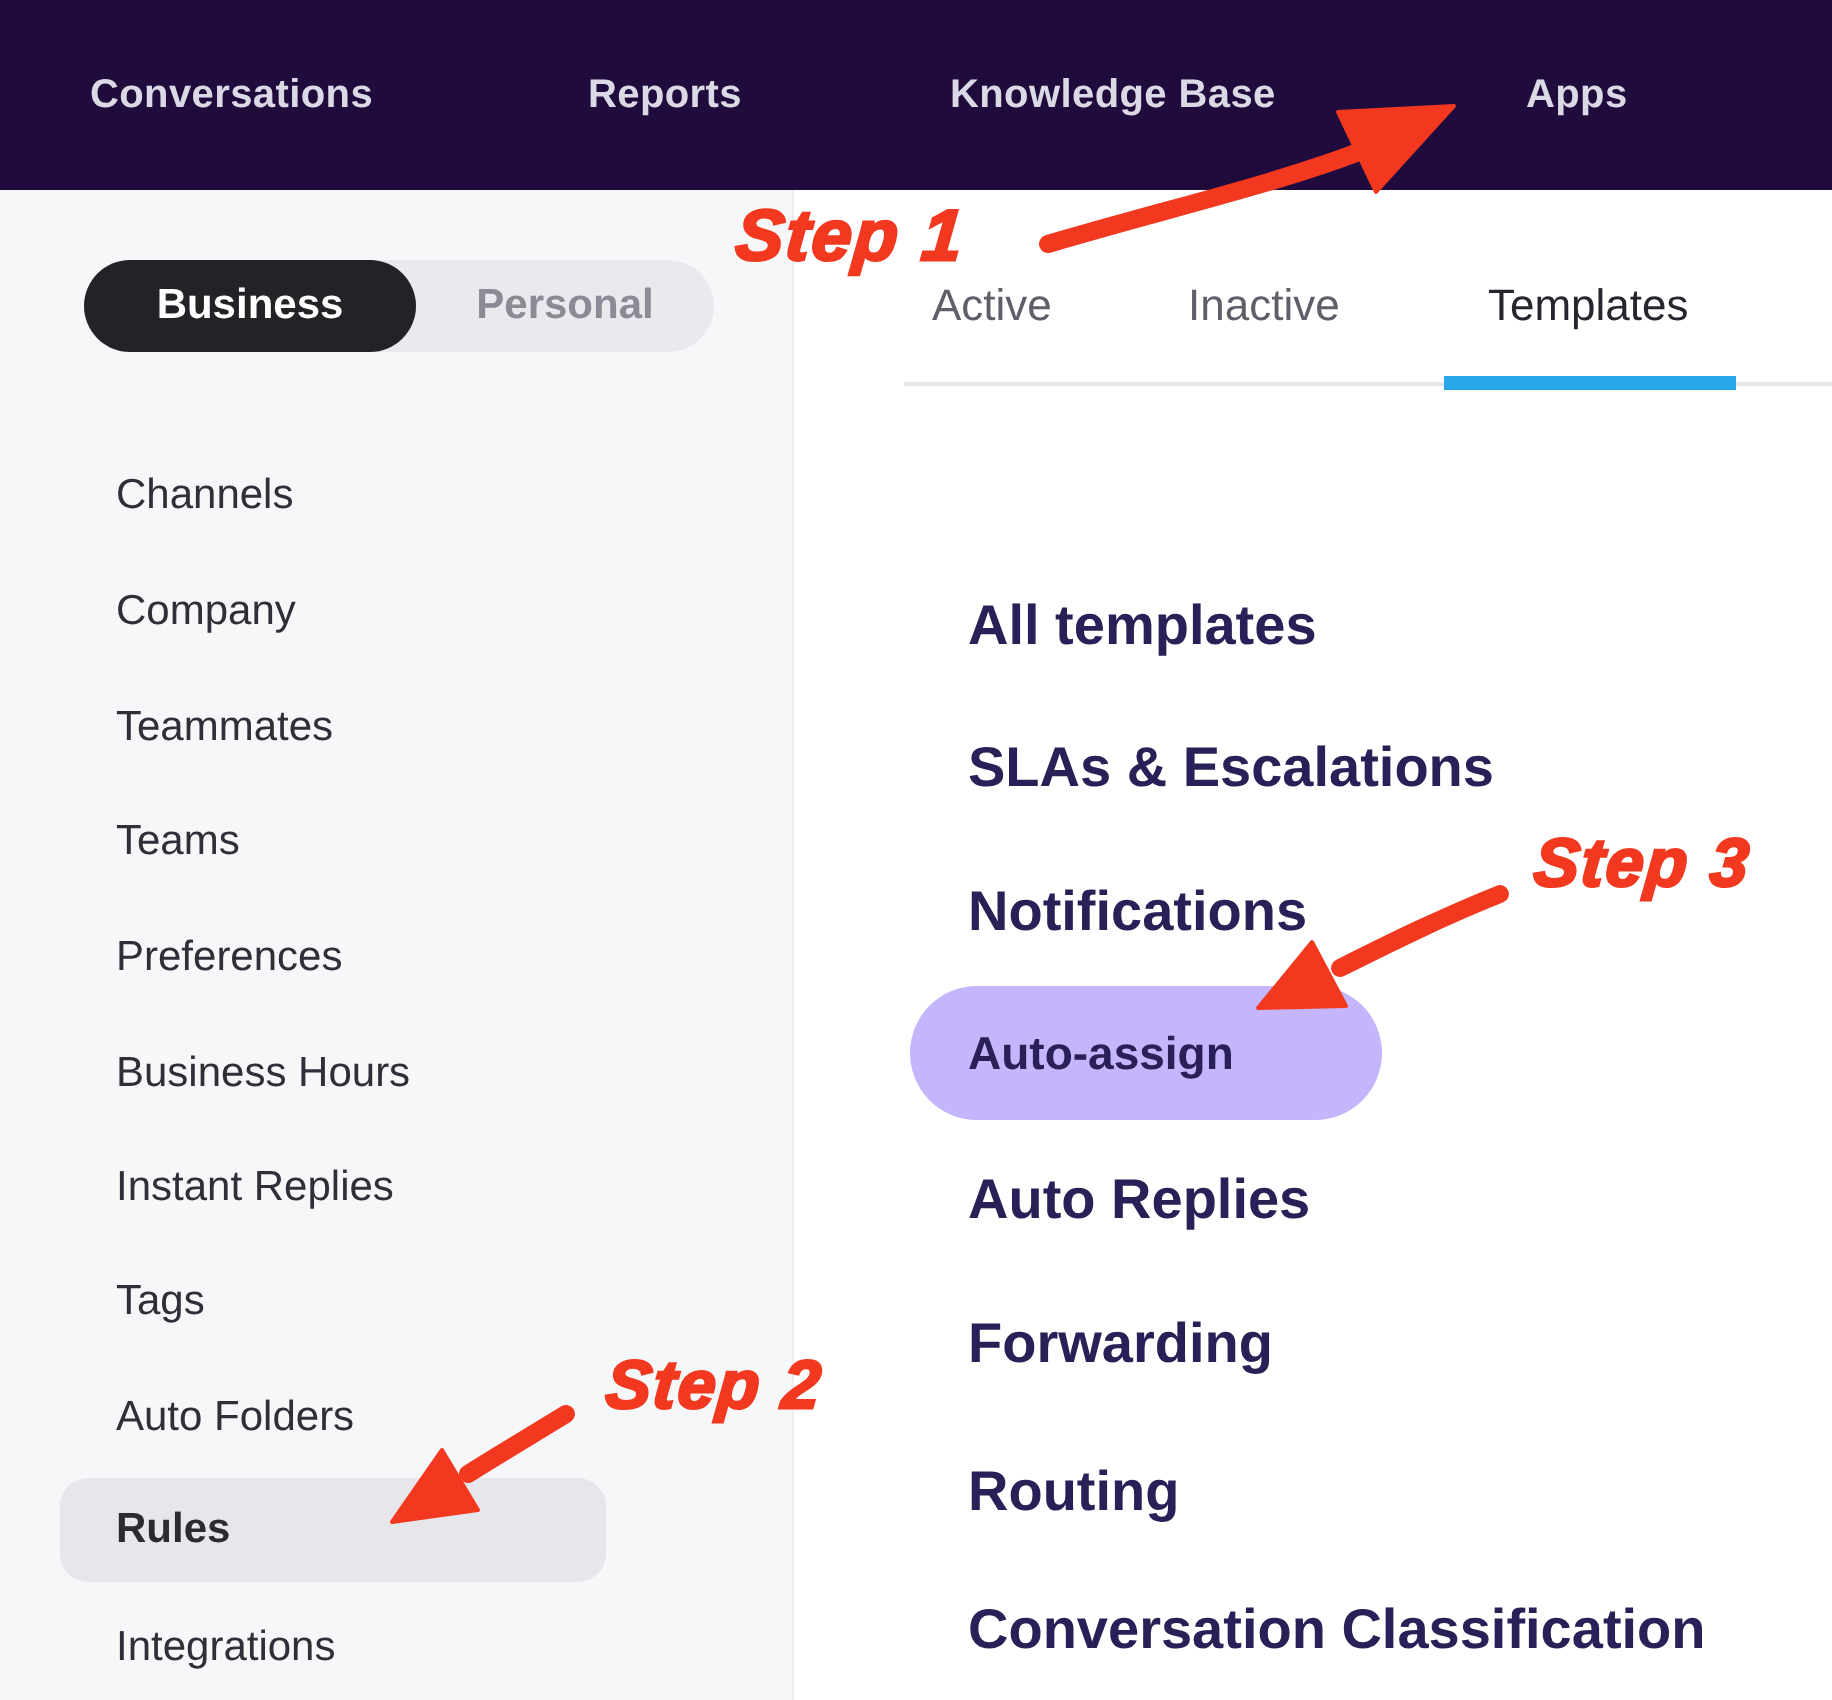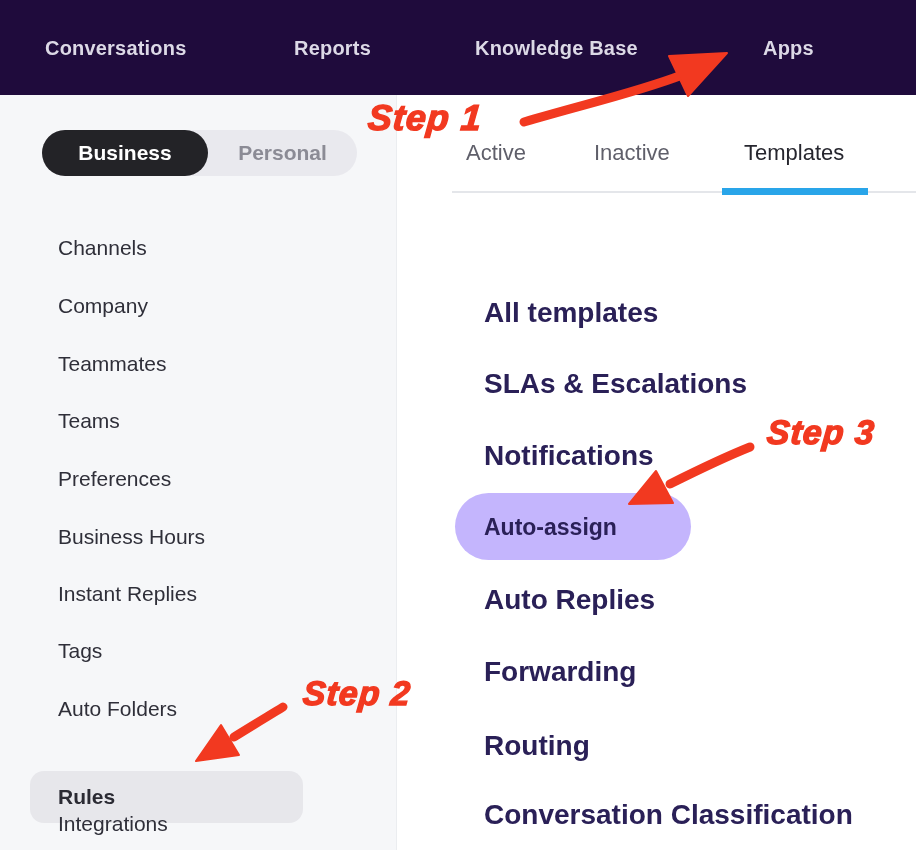--- a/index.html
+++ b/index.html
@@ -42,21 +42,21 @@
   .toggle-company  { width:166px; background:#232327; color:#ffffff; }
   .toggle-personal { flex:1; color:#8b8b95; background:transparent; }
 
   .side-item {
     position:absolute; left:58px; height:26px; line-height:26px;
     font-size:21px; color:#2f2f39; white-space:nowrap; cursor:pointer;
   }
   .rules-pill {
     position:absolute; left:30px; top:644px; width:273px; height:52px;
     background:#e7e7eb; border-radius:14px; display:flex; align-items:center;
-    padding-left:28px; cursor:pointer;margin-top:32px;
+    padding-left:28px; cursor:pointer;
   }
   .rules-pill .side-label { font-size:21px; font-weight:700; color:#2b2b33; }
 
   
   .main { position:absolute; left:397px; top:95px; width:519px; height:755px; background:#ffffff; }
   .tab {
     position:absolute; top:44px; height:28px; line-height:28px;
     font-size:22px; color:#5f5f6a; cursor:pointer; white-space:nowrap;
   }
   .tab-active-state { color:#26262e; font-weight:500; }

